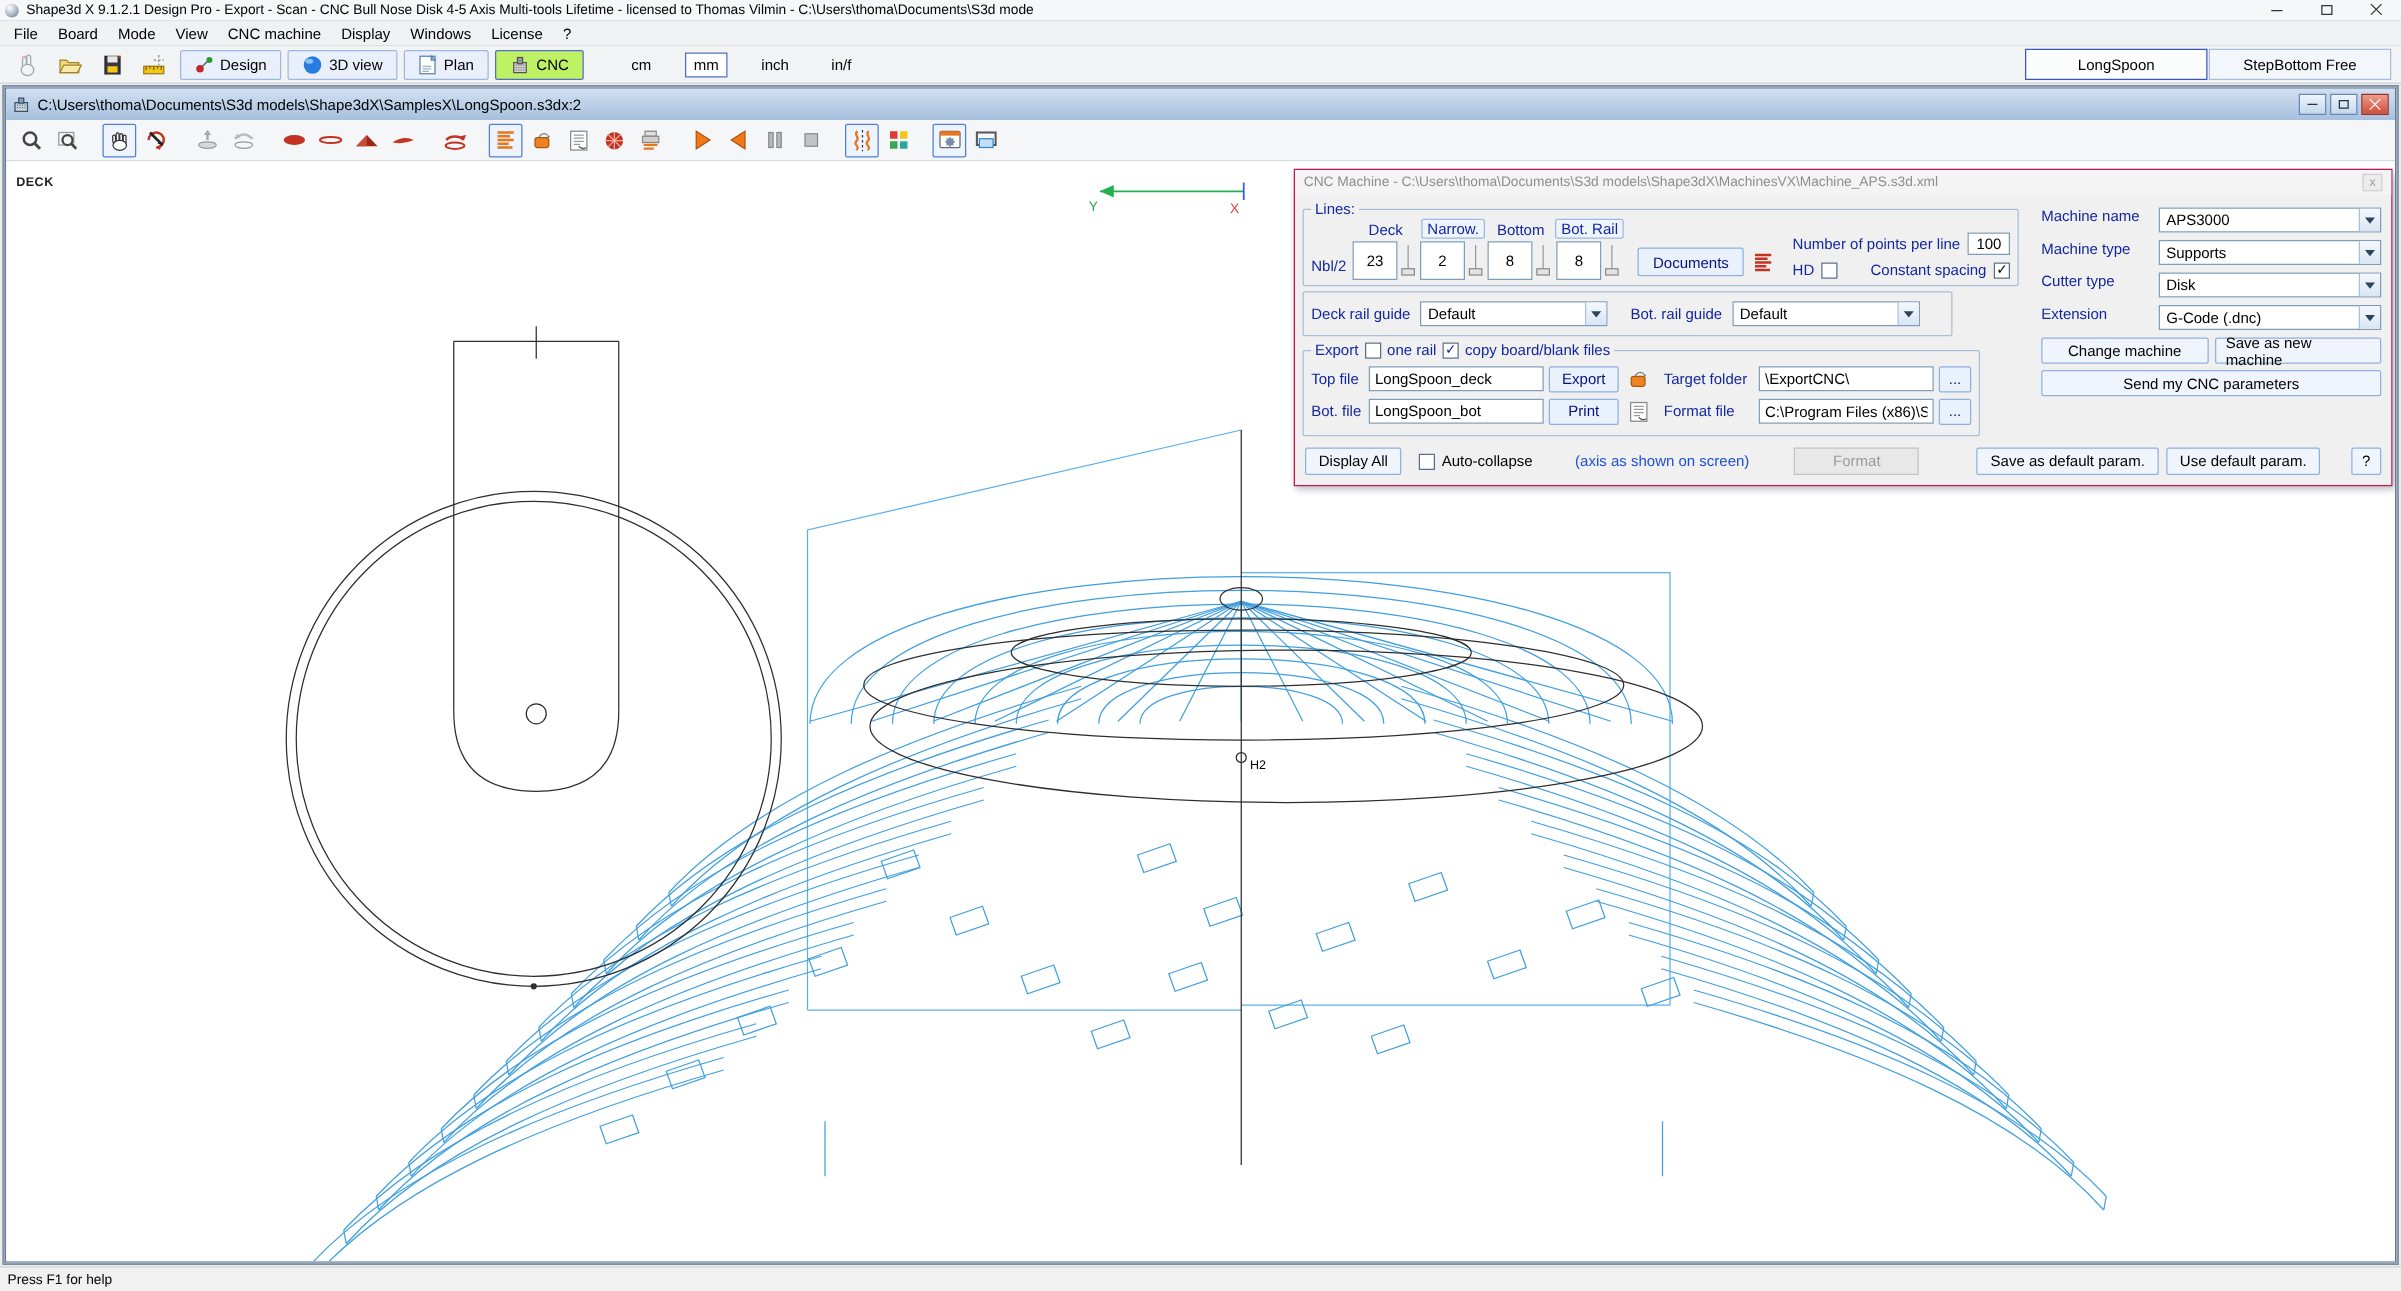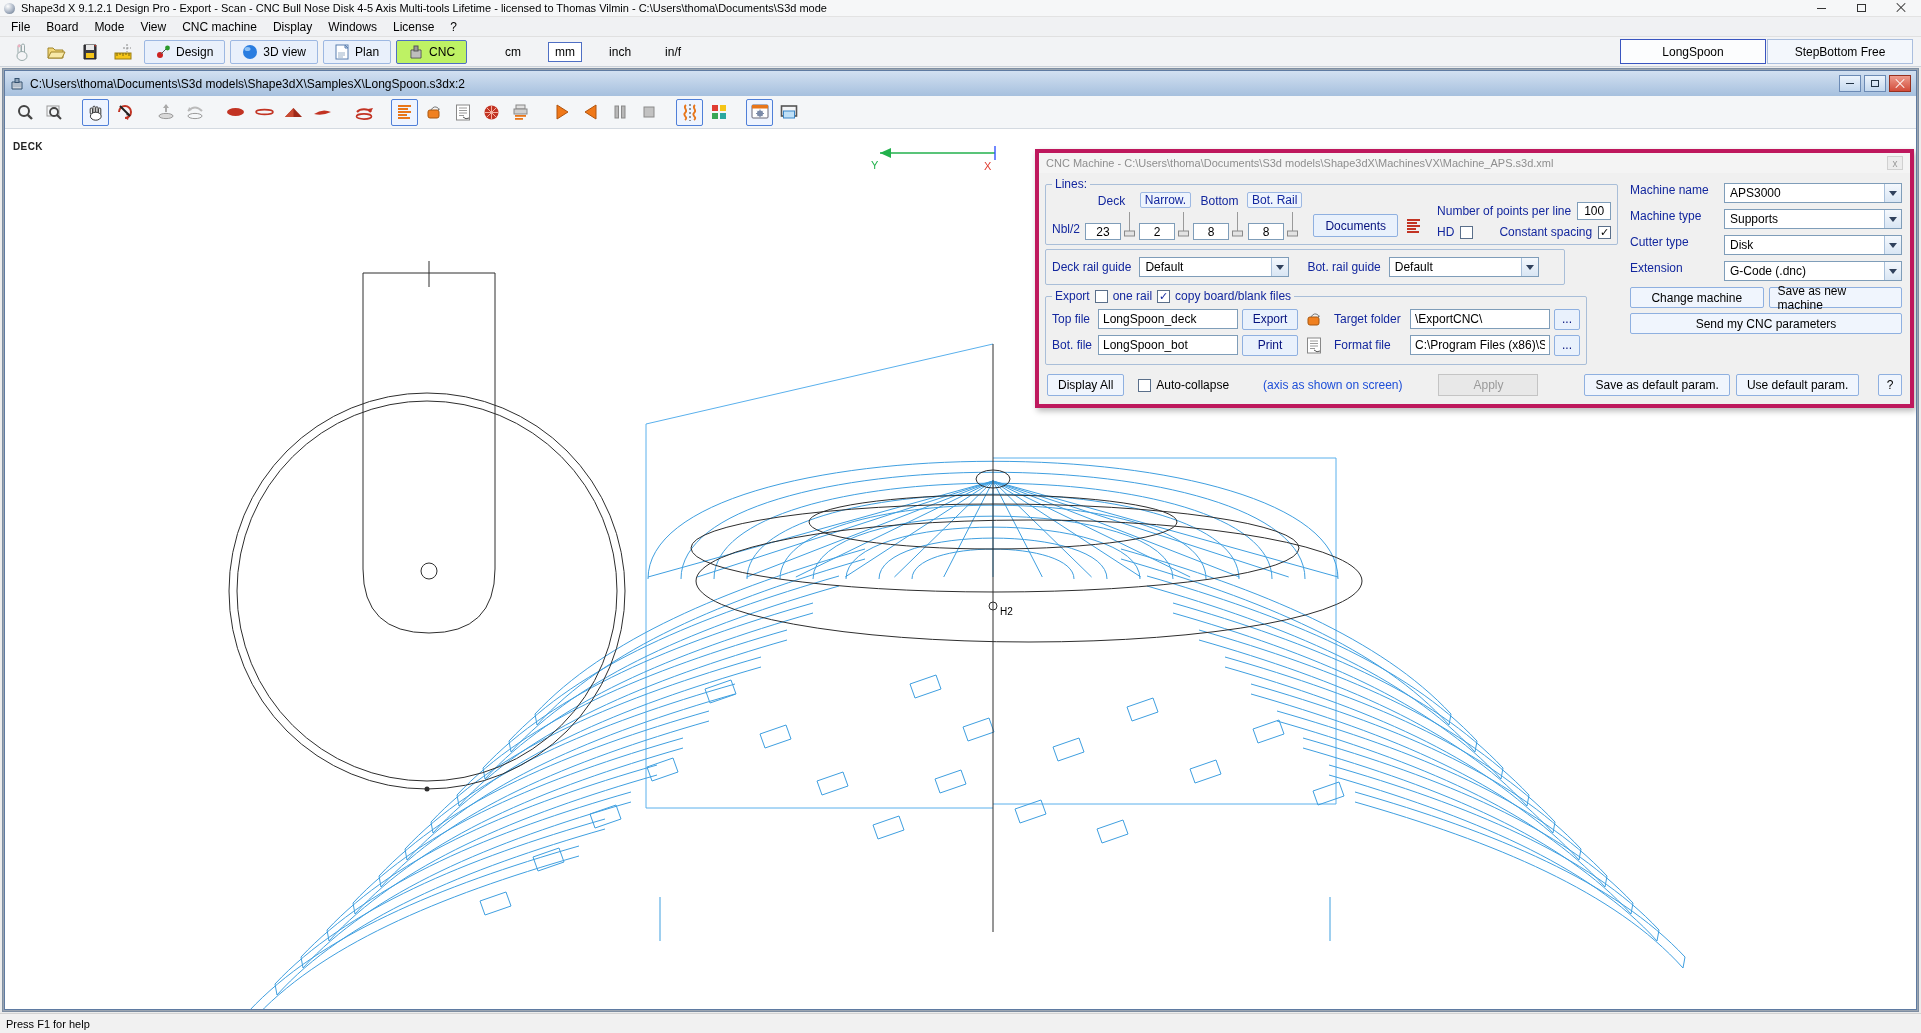--- a/index.html
+++ b/index.html
@@ -51,37 +51,37 @@
   .vt-btn{width:27px;height:27px;display:flex;align-items:center;justify-content:center;margin-right:2px;border:1px solid transparent;border-radius:2px}
   .vt-btn.active{border:1px solid #4f7fd8;background:#eef4ff}
   .vt-gap{margin-left:12px}
 
   
   .canvas{position:relative;flex:1;background:#fff;overflow:hidden}
   #wire{position:absolute;left:0;top:0}
   .deck-label{position:absolute;left:8px;top:12px;font-size:10px;font-weight:bold;letter-spacing:.4px;color:#222}
 
   
-  .cnc-panel{position:absolute;top:20px;right:2px;width:879px;background:#f0f0f0;border:4px solid #be185d;box-shadow:2px 3px 6px rgba(0,0,0,.28)}
+  .cnc-panel{position:absolute;top:6px;right:2px;width:879px;background:#f0f0f0;border:1px solid #be185d;box-shadow:2px 3px 6px rgba(0,0,0,.28)}
   .panel-title{height:20px;display:flex;align-items:center;padding:0 7px;font-size:11px;color:#8e8e8e;background:#f4f4f4}
   .panel-close{margin-left:auto;color:#9a9a9a;width:16px;height:14px;display:flex;align-items:center;justify-content:center;border:1px solid #d0d0d0;background:#ececec;font-size:10px}
   .tabs{display:flex;padding:0 4px;height:21px;border-bottom:1px solid #9ab0d0}
   .tab{width:85px;display:flex;align-items:center;justify-content:center;border:1px solid #9ab0d0;border-bottom:none;background:#e7eefa;margin-right:2px;border-radius:2px 2px 0 0;color:#0a1870}
   .tab.active{background:#ffffff;height:21px;font-weight:normal;color:#000}
   .panel-body{position:relative;padding:4px 6px 0 6px}
   .panel-left{width:520px}
   .group{border:1px solid #a9bed8;border-radius:2px;margin-bottom:4px;padding:1px 6px 4px 6px}
   .group legend{color:#13279e;padding:0 3px}
   .lines-row{display:flex;align-items:flex-end}
   .nbl{color:#13279e;margin:0 5px 4px 0}
   .lcol{display:flex;flex-direction:column;align-items:center;margin-right:1px}
   .lcol-label{color:#13279e;margin-bottom:2px;white-space:nowrap}
   .lcol-label.btnish{border:1px solid #9db8e2;background:#eef4fd;border-radius:2px;padding:0 4px}
   .lcol-inrow{display:flex;align-items:flex-end}
-  .num-input{width:36px;height:17px;border:1px solid #7f9db9;background:#fff;text-align:center;font-size:12px;font-family:"Liberation Sans",sans-serif}
+  .num-input{width:36px;height:31px;border:1px solid #7f9db9;background:#fff;text-align:center;font-size:12px;font-family:"Liberation Sans",sans-serif}
   .slider{width:13px;height:30px;display:flex;align-items:flex-end;justify-content:center;margin:0 2px}
   .toolpath-btn{height:23px;padding:0 11px;border:1px solid #8fb0e0;background:#e9f1fc;border-radius:2px;color:#06127e;margin:0 3px 3px 10px;display:flex;align-items:center}
   .icon-btn{width:24px;height:23px;border:1px solid transparent;display:flex;align-items:center;justify-content:center;margin-bottom:3px}
   .points-area{margin-left:12px;flex:1;display:flex;flex-direction:column;gap:5px;padding-bottom:1px}
   .pa-row{display:flex;align-items:center;gap:6px}
   .pa-label{color:#13279e;white-space:nowrap}
   .pts-input{width:34px;height:18px;border:1px solid #7f9db9;background:#fff;text-align:center;font-size:12px;font-family:"Liberation Sans",sans-serif}
   .cb{width:13px;height:13px;border:1px solid #5a6f8a;background:#fff;display:inline-flex;align-items:center;justify-content:center;font-size:11px;line-height:1;flex:0 0 auto}
   .guides-box{border:1px solid #a9bed8;border-radius:2px;margin-bottom:4px;padding:7px 6px;display:flex;align-items:center}
   .g-label{color:#13279e;margin-right:8px;white-space:nowrap}
@@ -761,21 +761,21 @@
             </div>
           </div>
 
           <div class="panel-footer">
             <span class="f-btn">Display All</span>
             <span class="f-cb">
               <span class="cb"></span>
               <span>Auto-collapse</span>
             </span>
             <span class="axis-note">(axis as shown on screen)</span>
-            <span class="apply-btn">Apply</span>
+            <span class="apply-btn">Format</span>
             <span class="f-btn sd-btn">Save as default param.</span>
             <span class="f-btn ud-btn">Use default param.</span>
             <span class="f-btn help-btn">?</span>
           </div>
         </div>
       </div>
     </div>
   </div>
 
   <div class="statusbar">

